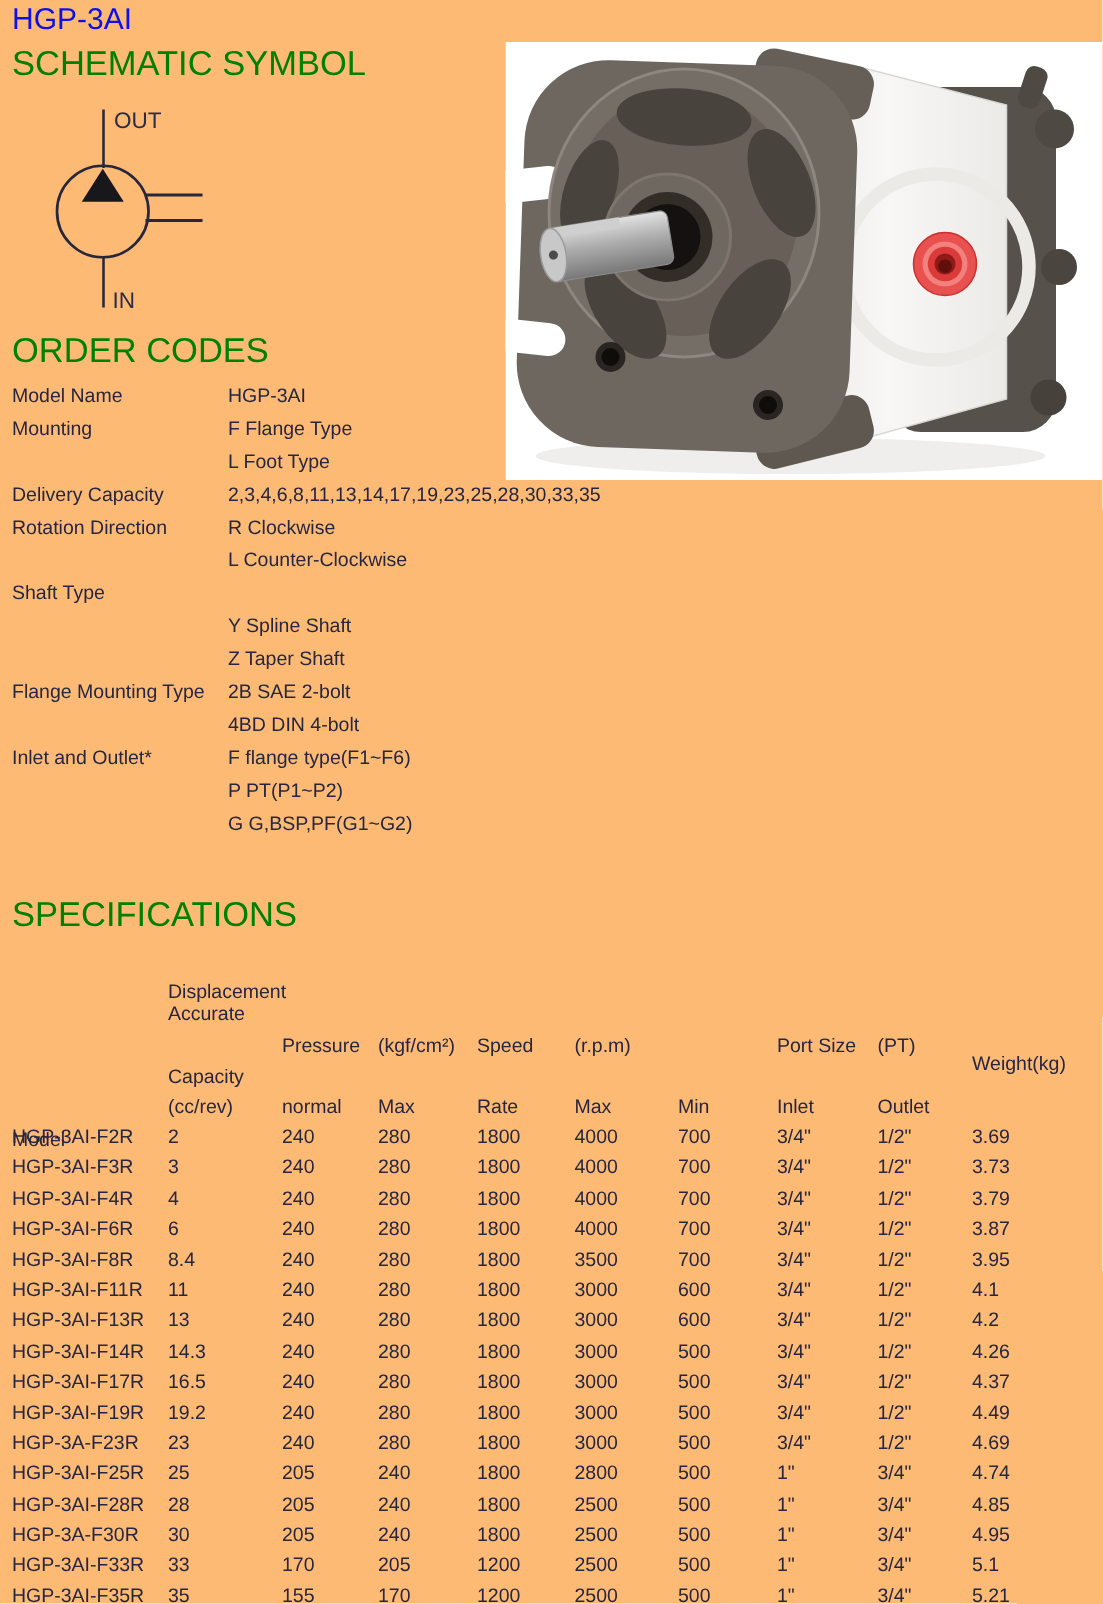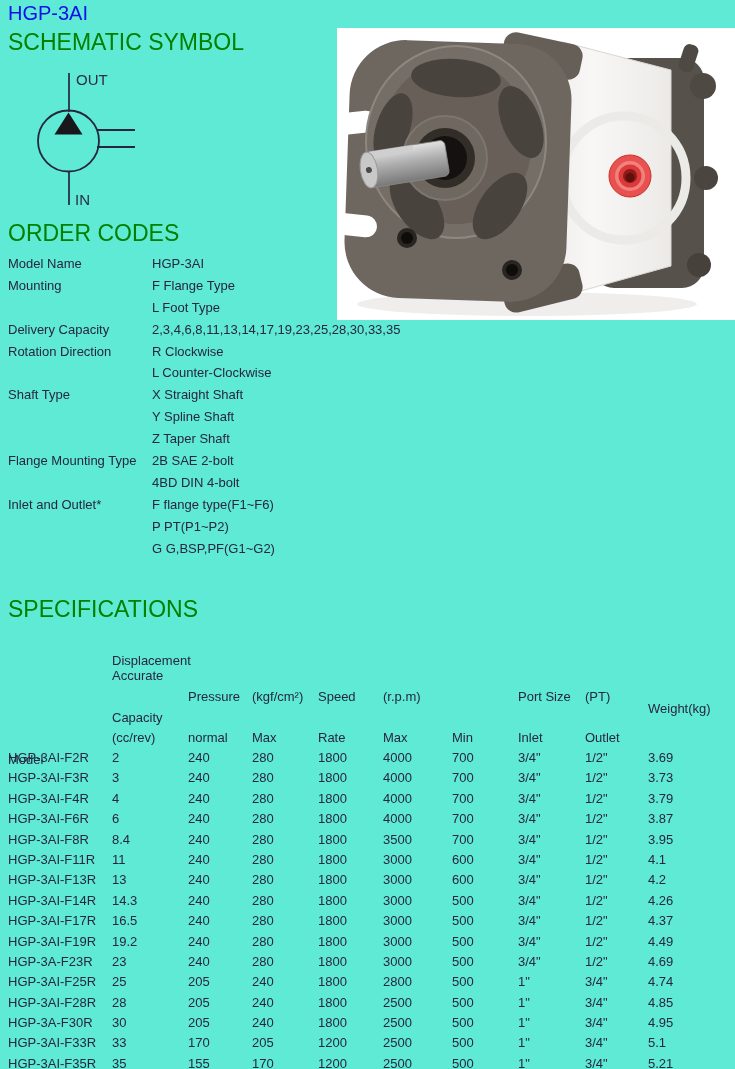--- a/index.html
+++ b/index.html
@@ -1,17 +1,17 @@
 <!DOCTYPE html>
 <html><head>
 <meta charset="utf-8">
 <style>
   html,body { margin:0; padding:0; background:#fff; }
   .page {
-    position:relative; width:735px; height:1069px; background:#5eead4;
+    position:relative; width:735px; height:1069px; background:#fdba74;
     font-family:"Liberation Sans", sans-serif; color:#262640; overflow:hidden;
   }
   .title { position:absolute; left:8px; top:2px; font-size:20px; color:#0f0fe8; }
   .h-green { position:absolute; left:8px; font-size:23px; color:#008000; }
   .h-schematic { top:29px; }
   .h-order { top:220px; }
   .h-specs { top:596px; }
 
   .schematic-svg { position:absolute; left:25px; top:66px; }
   .photo { position:absolute; left:337px; top:28px; width:398px; height:292px; }
@@ -142,21 +142,20 @@
       <div class="oc-row">
         <span>Rotation Direction</span>
         <span>R Clockwise</span>
       </div>
       <div class="oc-row">
         <span></span>
         <span>L Counter-Clockwise</span>
       </div>
       <div class="oc-row">
         <span>Shaft Type</span>
-        <span>X Straight Shaft</span>
       </div>
       <div class="oc-row">
         <span></span>
         <span>Y Spline Shaft</span>
       </div>
       <div class="oc-row">
         <span></span>
         <span>Z Taper Shaft</span>
       </div>
       <div class="oc-row">

